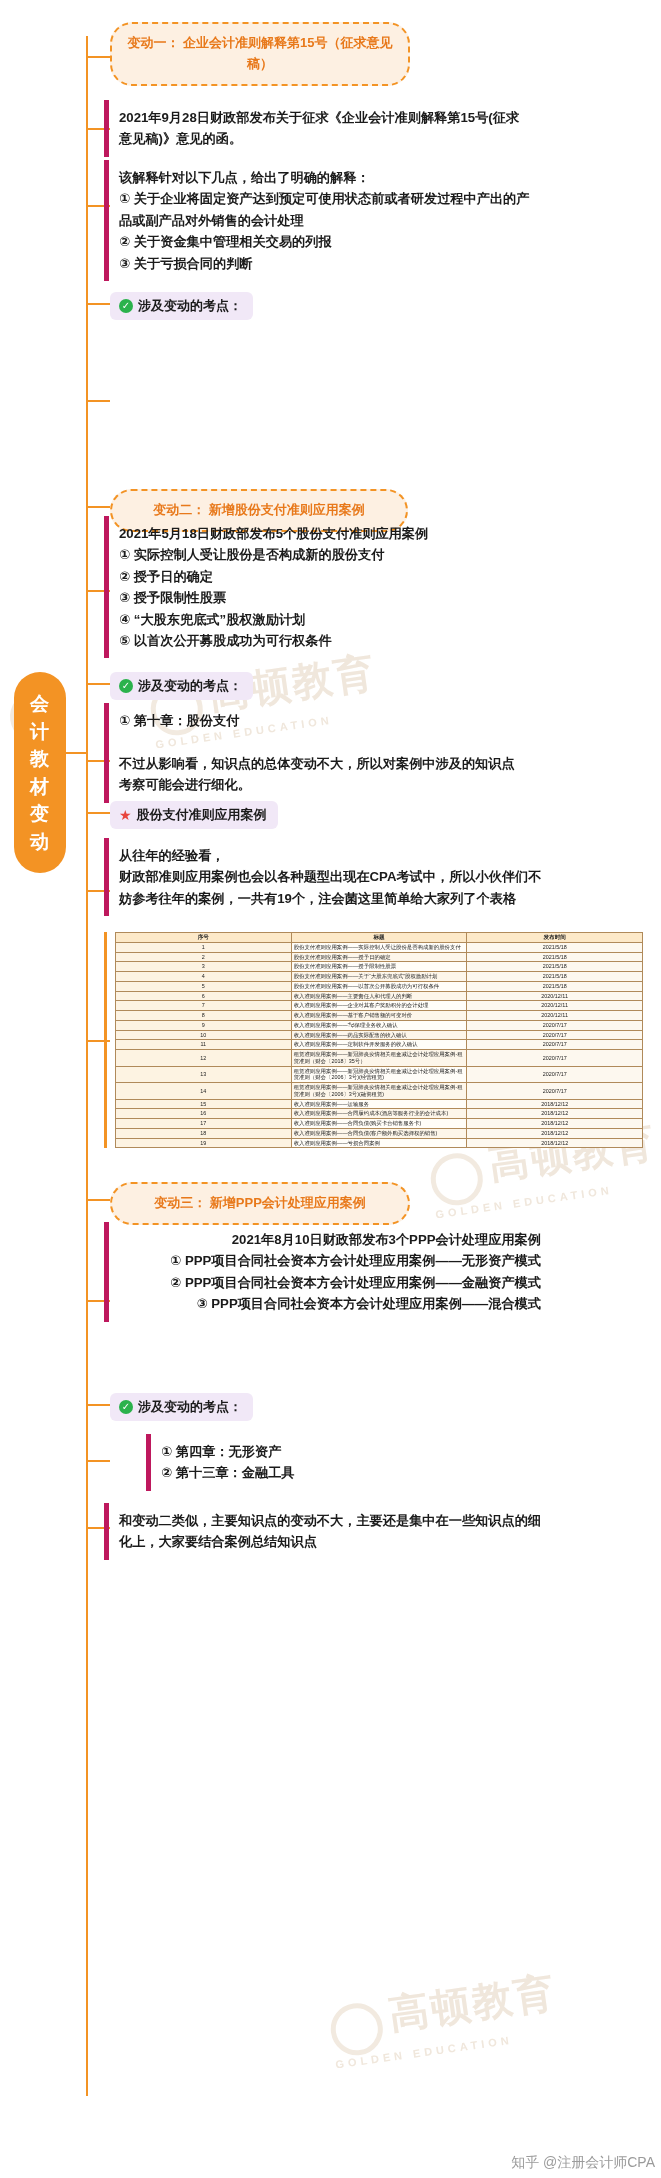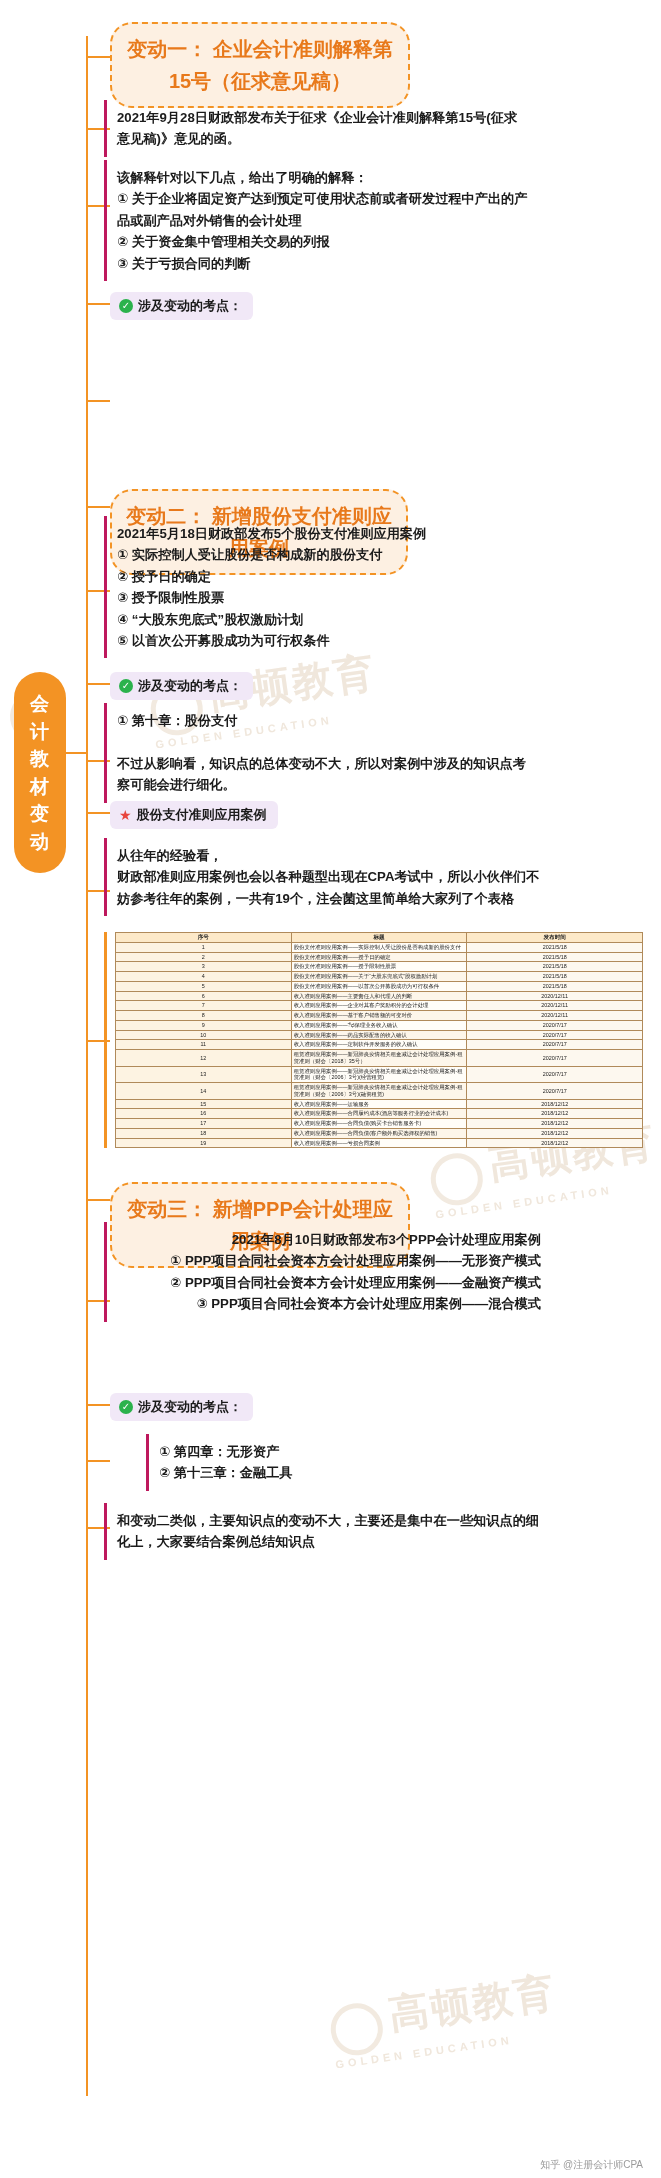--- a/index.html
+++ b/index.html
@@ -81,32 +81,32 @@
 
   
   .pill {
     position: absolute;
     left: 110px;
     background: #fdf0e2;
     border: 2px dashed #f39324;
     border-radius: 22px;
     color: #e8791b;
     font-weight: bold;
-    font-size: 20px;
+    font-size: 13px;
     line-height: 1.6;
     padding: 9px 14px;
     text-align: center;
     z-index: 2;
   }
 
   
   .para {
     position: absolute;
     left: 104px;
-    border-left: 3px solid #be185d;
+    border-left: 5px solid #be185d;
     padding: 7px 8px 7px 10px;
     font-size: 13.2px;
     line-height: 1.62;
     color: #1b1b1b;
     font-weight: bold;
     z-index: 2;
   }
 
   
   .tag {
@@ -158,23 +158,23 @@
     font-size: 5.6px;
   }
   table.cases td.c-idx { text-align: center; width: 26px; background: #fdf3e2; }
   table.cases td.c-date { text-align: center; width: 62px; background: #fdf8ef; }
   table.cases td.c-title { background: #fffdf8; }
   table.cases tbody tr:nth-child(even) td.c-title { background: #fdf6ea; }
 
   
   .credit {
     position: absolute;
-    right: 18px;
+    right: 6px;
     bottom: 6px;
-    font-size: 10px;
+    font-size: 14px;
     color: #9b9b9b;
     z-index: 4;
   }
 </style>
 </head>
 <body>
 
 <div class="page">
 
   <div class="wm wm1">

